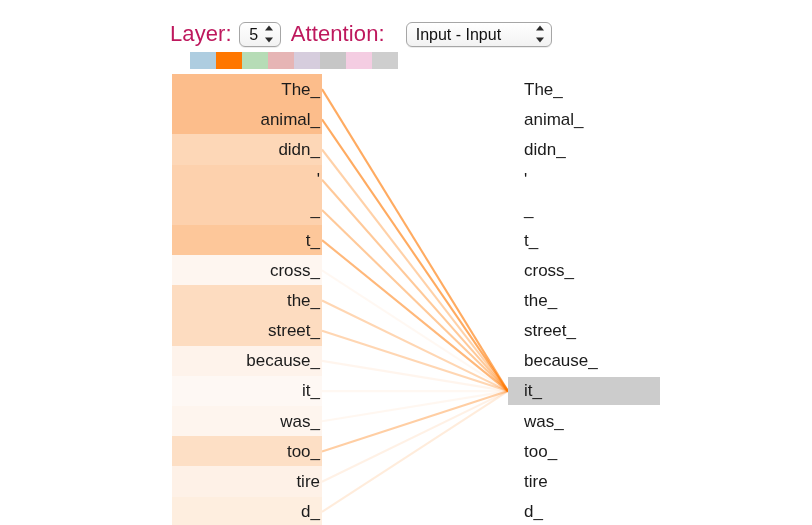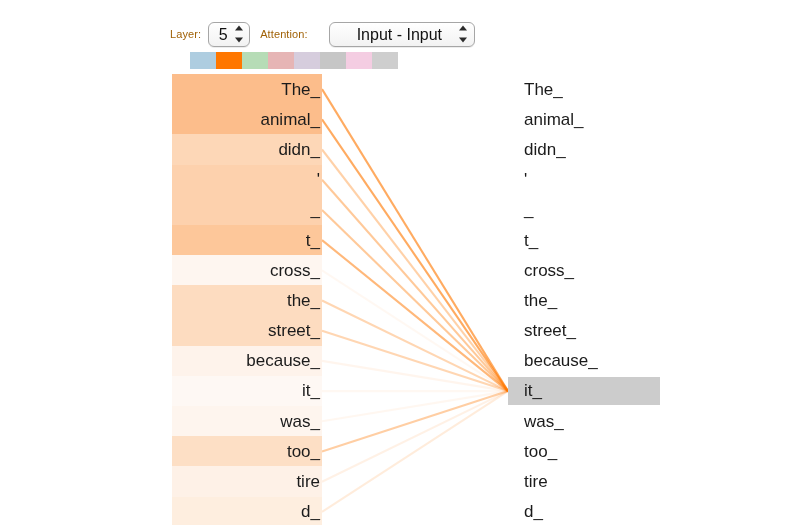--- a/index.html
+++ b/index.html
@@ -26,38 +26,38 @@
   .controls {
     position: absolute;
     left: 170px;
     top: 21px;
     height: 26px;
     display: flex;
     align-items: center;
     white-space: nowrap;
   }
   .ctl-label {
-    font-size: 11px;
-    color: #a16207;
+    font-size: 22px;
+    color: #be185d;
     letter-spacing: 0.1px;
   }
   .ctl-label.layer-label { margin-right: 7px; }
   .ctl-label.attn-label  { margin-left: 10px; margin-right: 21px; }
 
   .selectbox {
     position: relative;
     display: inline-flex;
     align-items: center;
     box-sizing: border-box;
     height: 25px;
     border: 1px solid #a6a6a6;
     border-radius: 6px;
     background: linear-gradient(#ffffff, #f2f2f2);
     box-shadow: 0 1px 0 rgba(0,0,0,0.07);
-    padding: 0 22px 0 27px;
+    padding: 0 22px 0 9px;
     font-size: 16px;
     color: #111;
     cursor: default;
   }
   .selectbox.layer-select { min-width: 42px; justify-content: center; padding: 0 20px 0 8px; }
   .selectbox.attn-select  { width: 146px; }
   .selectbox .sel-value {
     font-size: 16px;
     color: #111;
     line-height: 23px;

